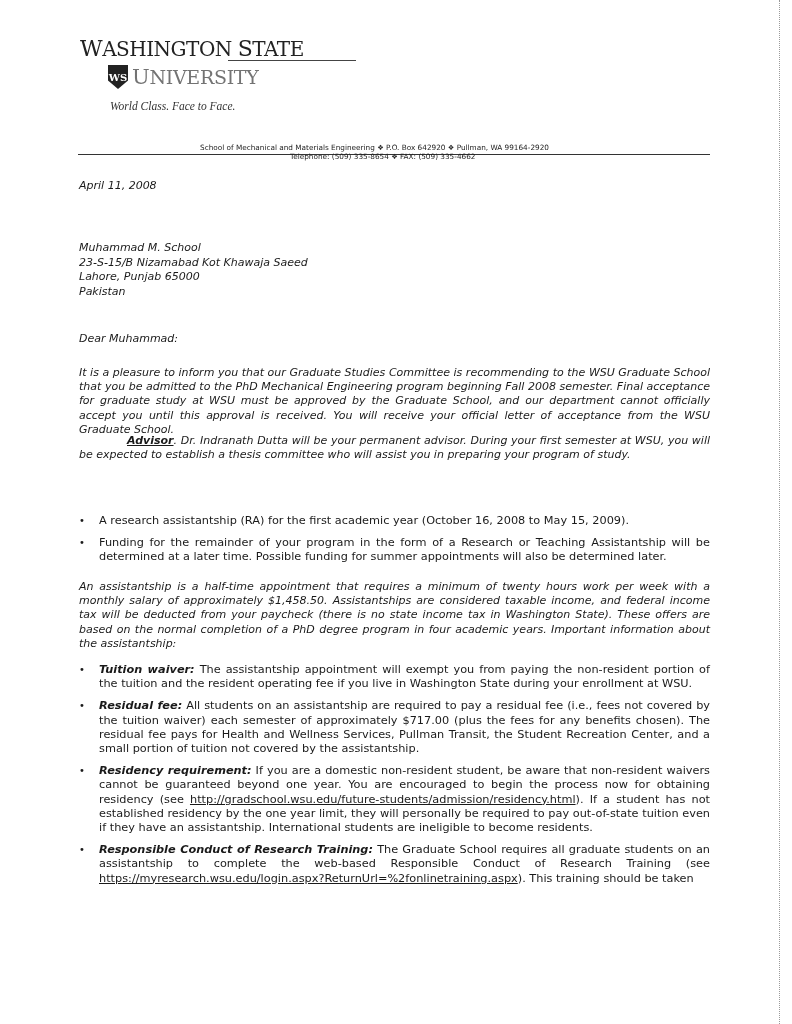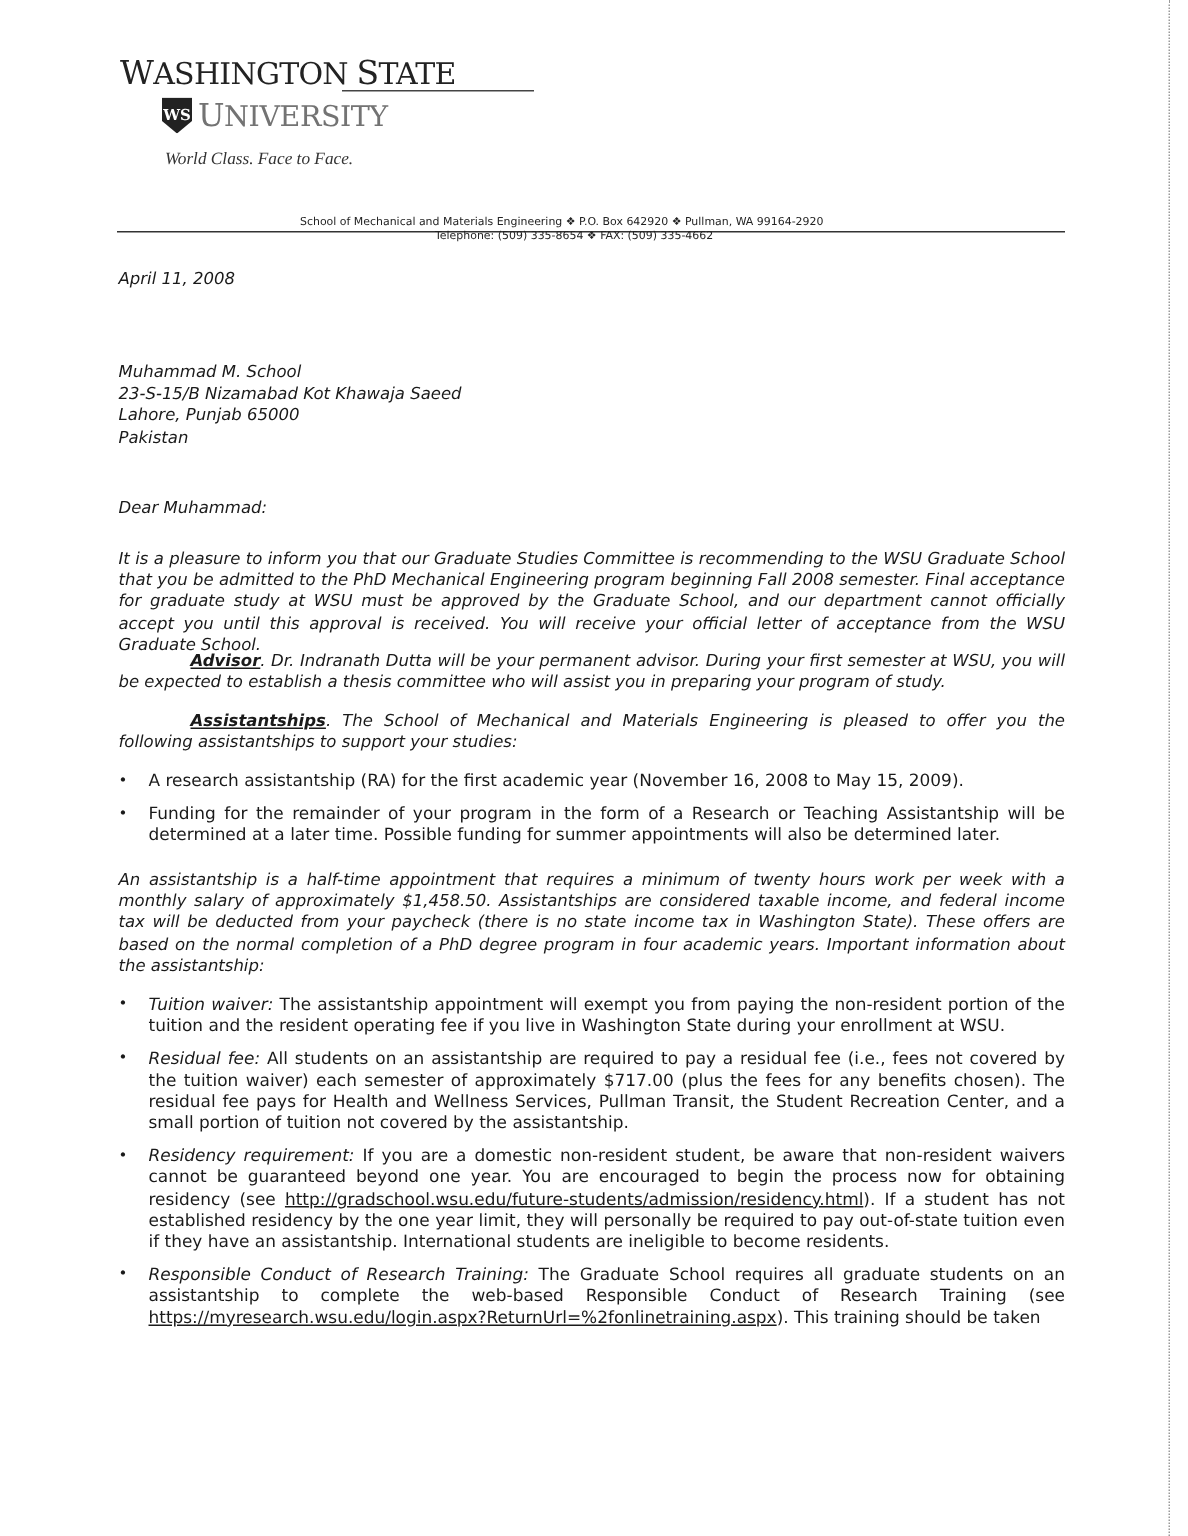--- a/index.html
+++ b/index.html
@@ -55,21 +55,21 @@
   .p3 { top: 474px; }
   .heading-u { font-weight: bold; text-decoration: underline; margin-left: 48px; }
   .bullets { position: absolute; left: 79px; width: 631px; font-size: 11.3px; line-height: 14.2px; margin: 0; padding: 0; list-style: none; }
   .bullets li { position: relative; padding-left: 20px; text-align: justify; }
   .bullets li .dot { position: absolute; left: 0; top: 0; font-size: 10px; }
   .b1 { top: 514px; }
   .b1 li + li { margin-top: 8px; }
   .p4 { top: 580px; }
   .b2 { top: 663px; }
   .b2 li + li { margin-top: 8px; }
-  .em-label { font-weight: normal; font-style: italic; }
+  .em-label { font-weight: bold; font-style: italic; }
   a.link { color: #1a1a1a; text-decoration: underline; }
 </style>
 </head>
 <body>
 
 <div class="page">
   <div class="scan-edge"></div>
 
   <div class="logo">
     <div class="logo-line1">
@@ -95,24 +95,23 @@
     <div>Lahore, Punjab  65000</div>
     <div>Pakistan</div>
   </div>
 
   <div class="text salutation">Dear Muhammad:</div>
 
   <div class="text para p1">It is a pleasure to inform you that our Graduate Studies Committee is recommending to the WSU Graduate School that you be admitted to the PhD Mechanical Engineering program beginning Fall 2008 semester. Final acceptance for graduate study at WSU must be approved by the Graduate School, and our department cannot officially accept you until this approval is received. You will receive your official letter of acceptance from the WSU Graduate School.</div>
 
   <div class="text para p2"><span class="heading-u">Advisor</span><span>.  Dr. Indranath Dutta will be your permanent advisor. During your first semester at WSU, you will be expected to establish a thesis committee who will assist you in preparing your program of study.</span></div>
 
-  <div class="text para p3"><span class="heading-u">Assistantships</span><span>. The School of Mechanical and Materials Engineering is pleased to offer you the following assistantships to support your studies:</span></div>
 
   <ul class="bullets b1">
-    <li><span class="dot">•</span><span>A research assistantship (RA) for the first academic year (November 16, 2008 to May 15, 2009).</span></li>
+    <li><span class="dot">•</span><span>A research assistantship (RA) for the first academic year (October 16, 2008 to May 15, 2009).</span></li>
     <li><span class="dot">•</span><span>Funding for the remainder of your program in the form of a Research or Teaching Assistantship will be determined at a later time. Possible funding for summer appointments will also be determined later.</span></li>
   </ul>
 
   <div class="text para p4">An assistantship is a half-time appointment that requires a minimum of twenty hours work per week with a monthly salary of approximately $1,458.50. Assistantships are considered taxable income, and federal income tax will be deducted from your paycheck (there is no state income tax in Washington State). These offers are based on the normal completion of a PhD degree program in four academic years. Important information about the assistantship:</div>
 
   <ul class="bullets b2">
     <li><span class="dot">•</span><span class="em-label">Tuition waiver:</span><span> The assistantship appointment will exempt you from paying the non-resident portion of the tuition and the resident operating fee if you live in Washington State during your enrollment at WSU.</span></li>
     <li><span class="dot">•</span><span class="em-label">Residual fee:</span><span>  All students on an assistantship are required to pay a residual fee (i.e., fees not covered by the tuition waiver) each semester of approximately $717.00 (plus the fees for any benefits chosen).  The residual fee pays for Health and Wellness Services, Pullman Transit, the Student Recreation Center, and a small portion of tuition not covered by the assistantship.</span></li>
     <li><span class="dot">•</span><span class="em-label">Residency requirement:</span><span> If you are a domestic non-resident student, be aware that non-resident waivers cannot be guaranteed beyond one year. You are encouraged to begin the process now for obtaining residency (see </span><a class="link">http://gradschool.wsu.edu/future-students/admission/residency.html</a><span>). If a student has not established residency by the one year limit, they will personally be required to pay out-of-state tuition even if they have an assistantship. International students are ineligible to become residents.</span></li>
     <li><span class="dot">•</span><span class="em-label">Responsible Conduct of Research Training:</span><span> The Graduate School requires all graduate students on an assistantship to complete the web-based Responsible Conduct of Research Training (see </span><a class="link">https://myresearch.wsu.edu/login.aspx?ReturnUrl=%2fonlinetraining.aspx</a><span>). This training should be taken</span></li>

